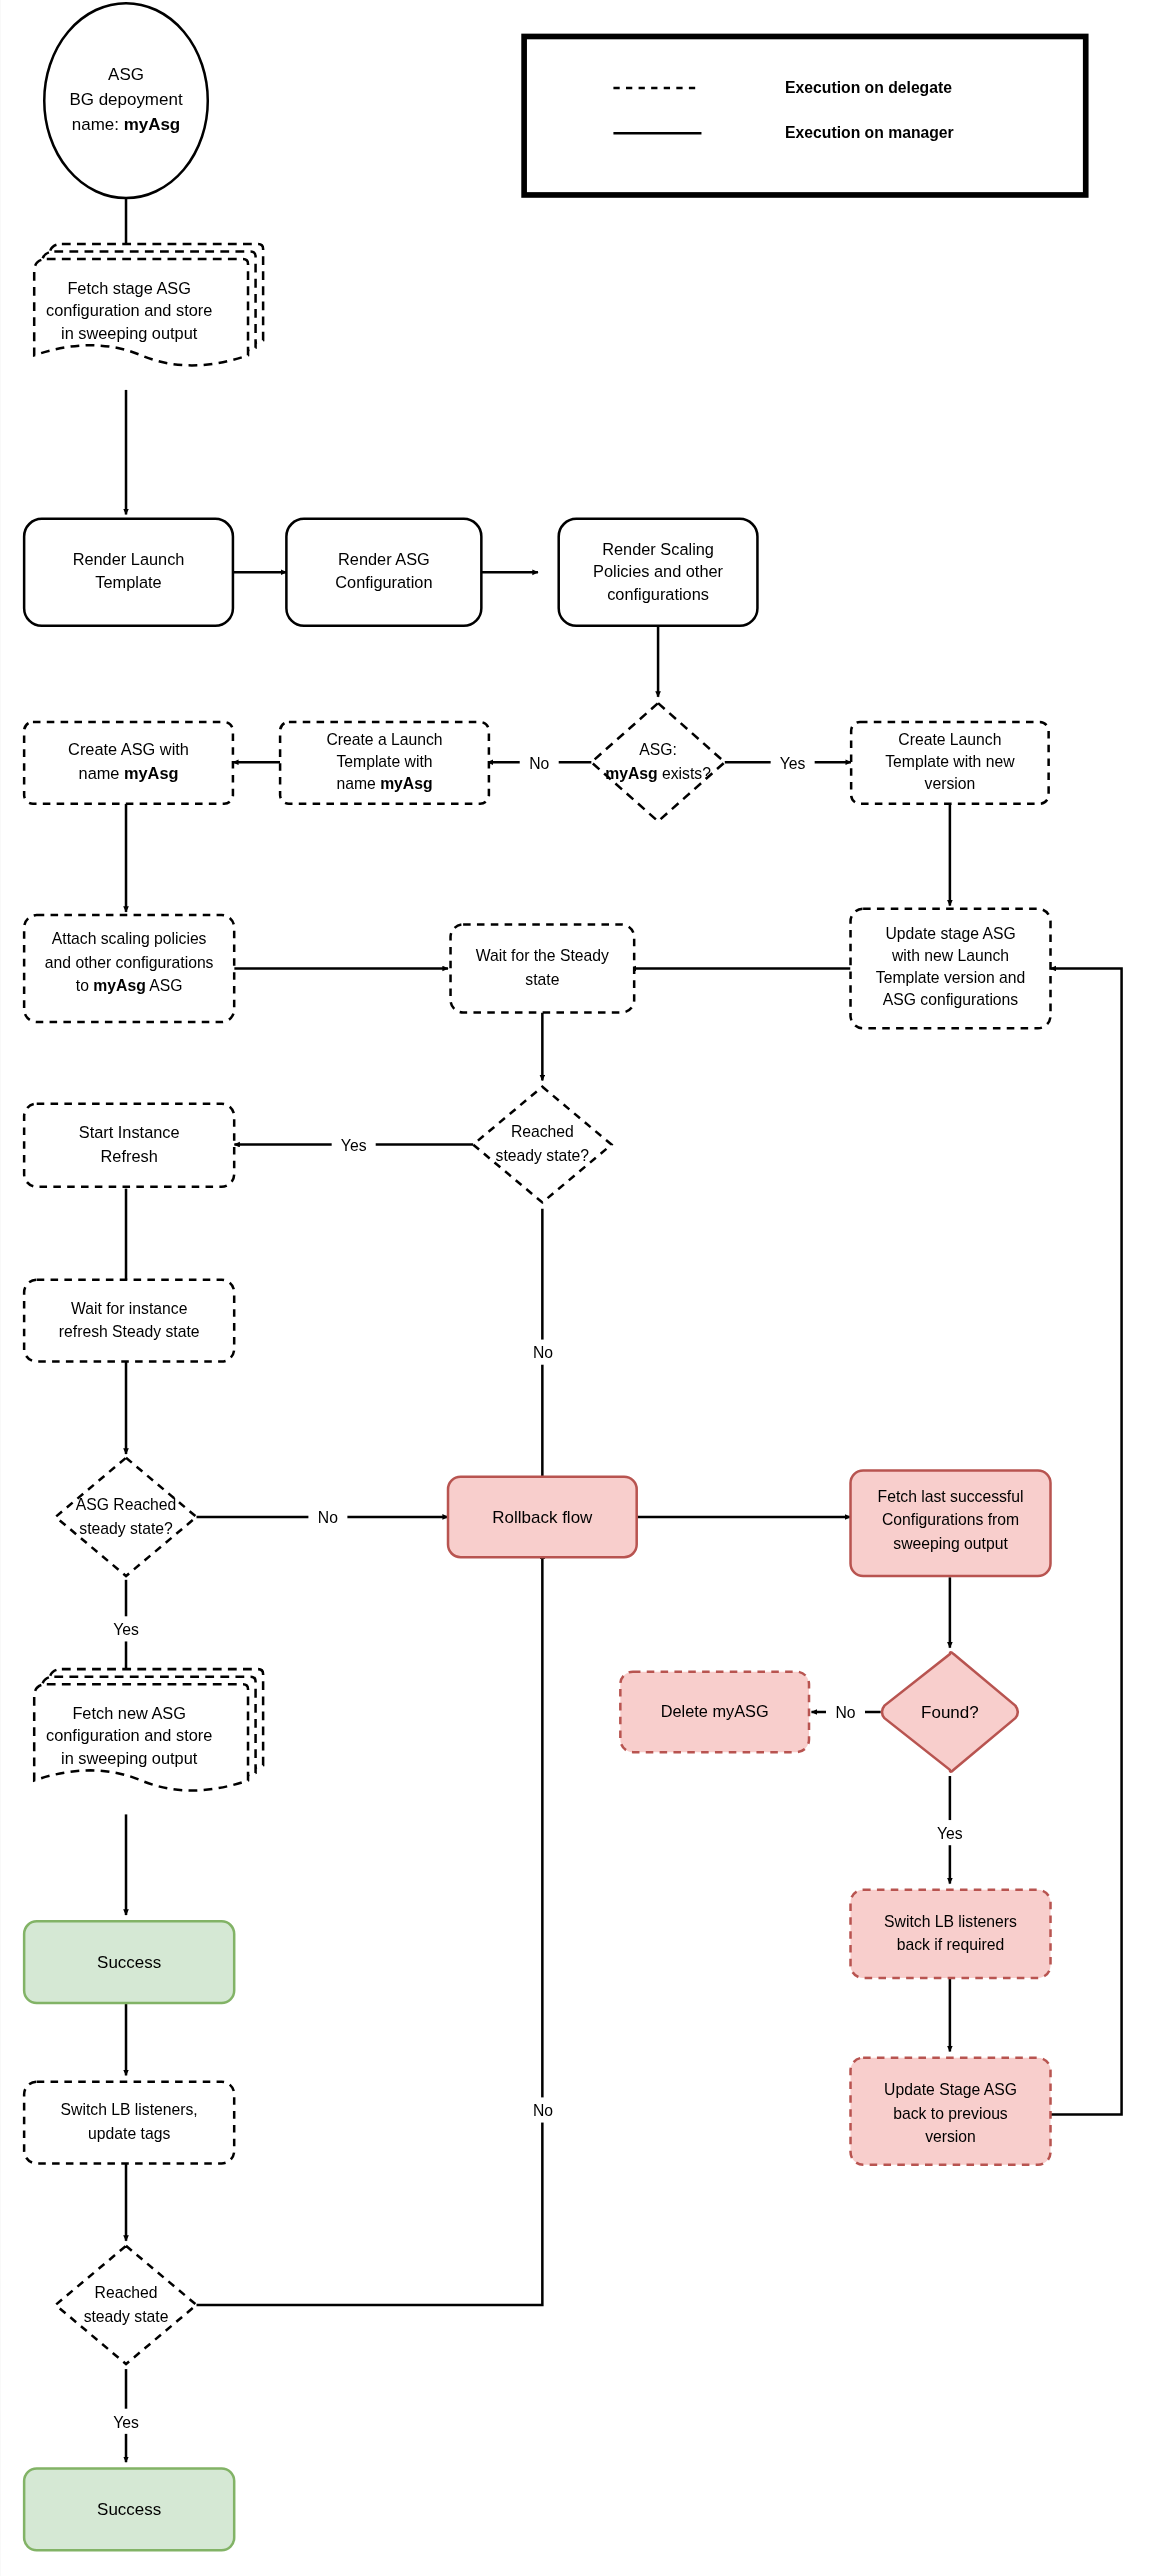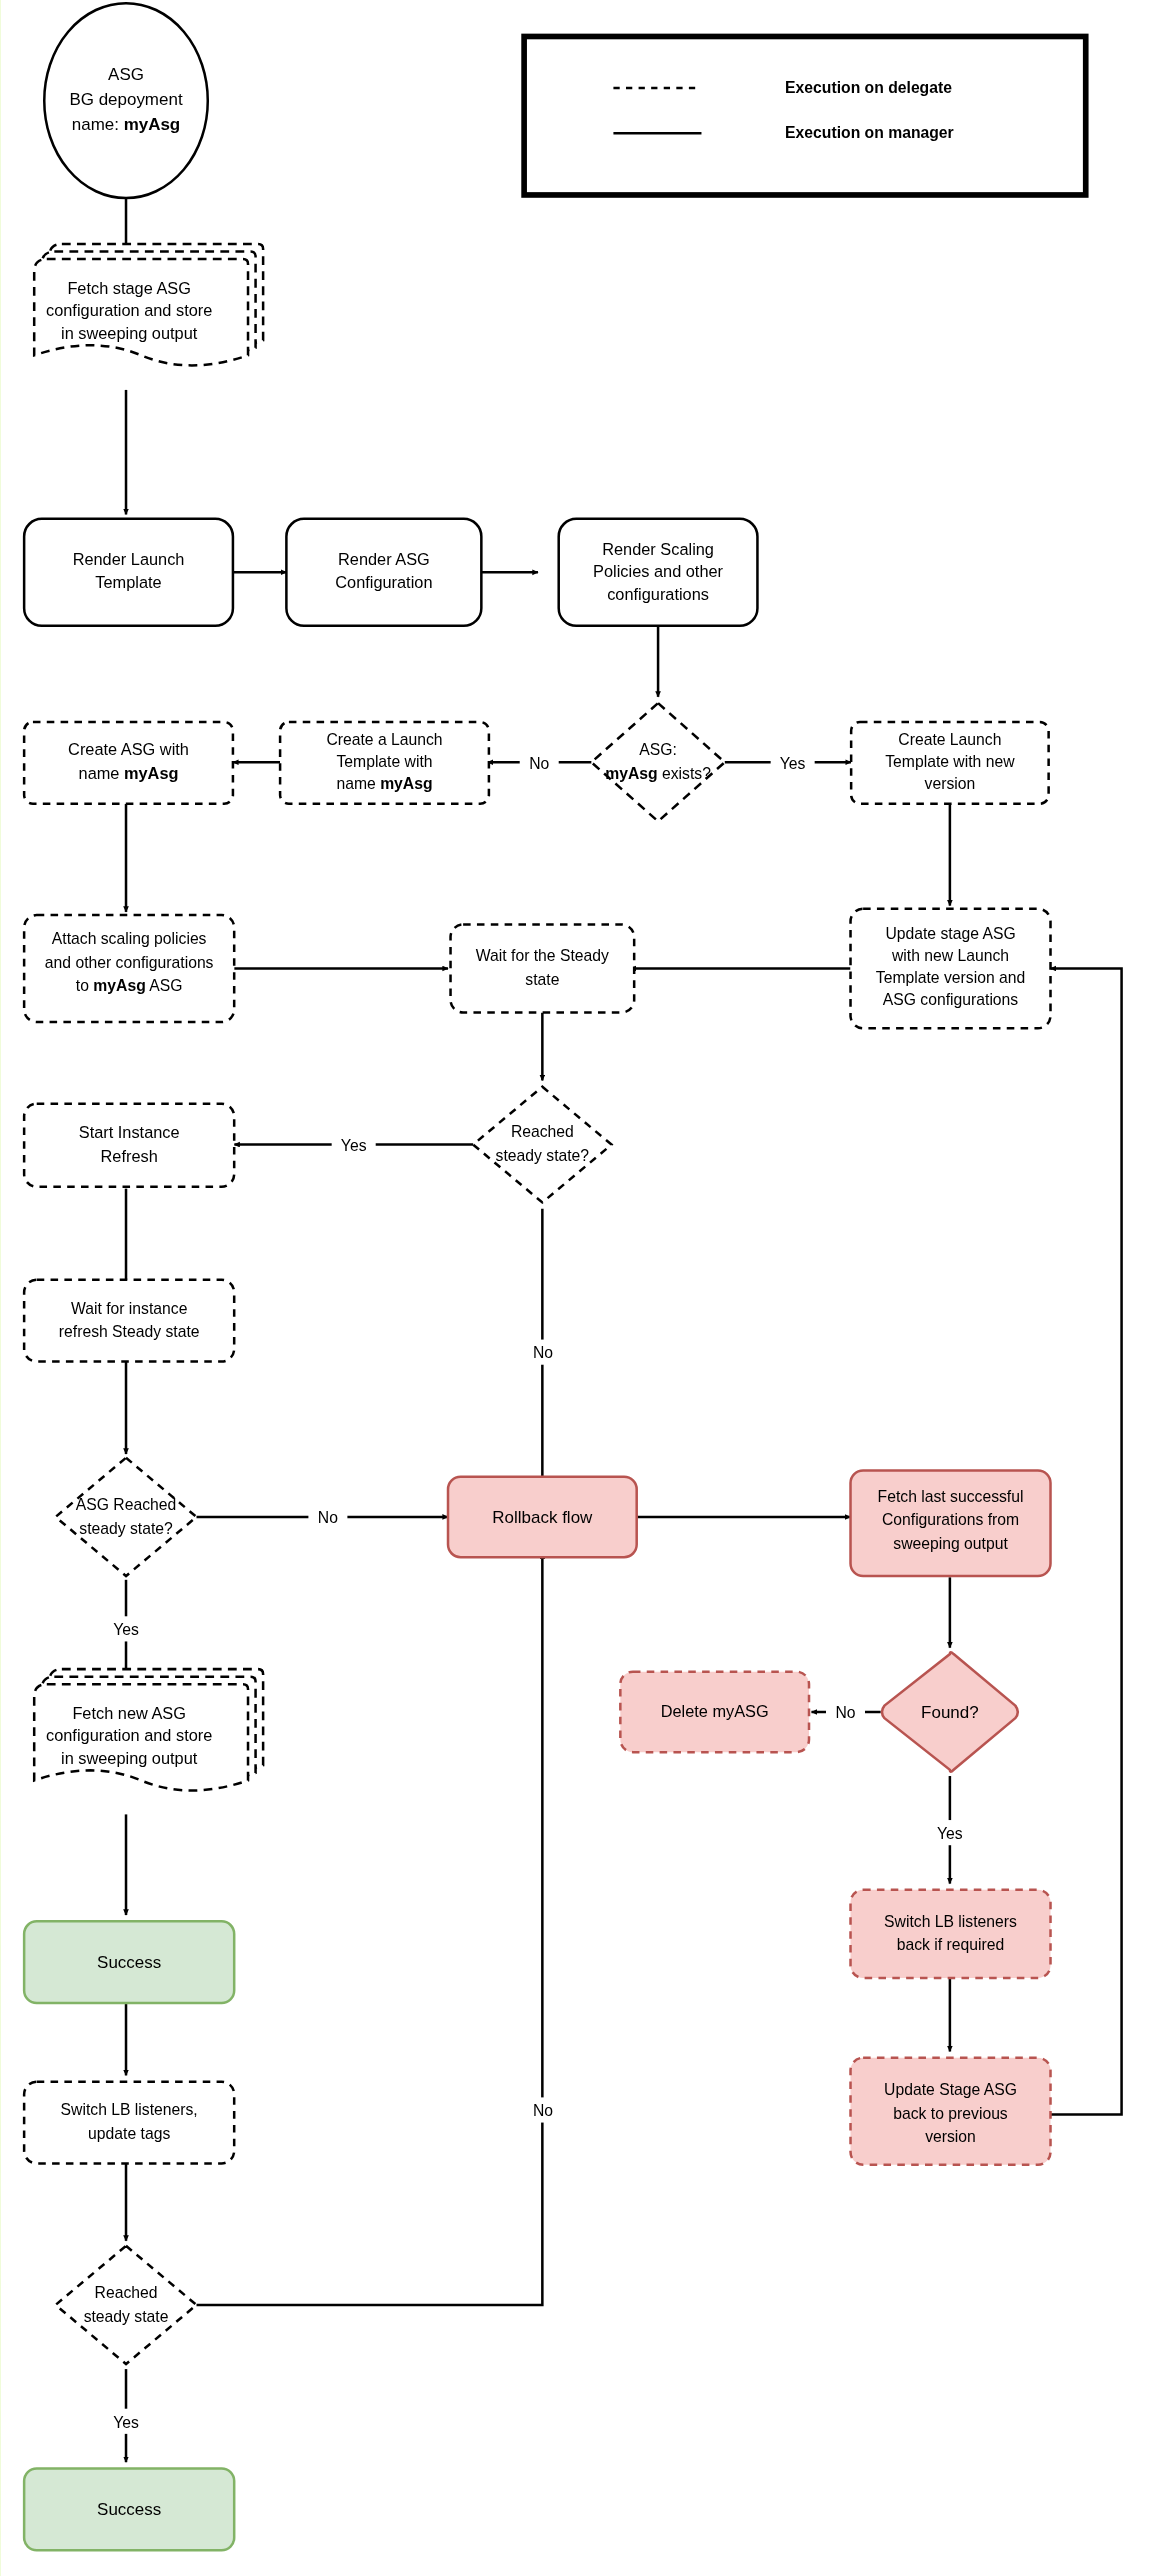--- a/index.html
+++ b/index.html
@@ -1,17 +1,17 @@
 <!DOCTYPE html>
 <html style="font-size:10px"><head>
 <meta charset="utf-8">
 <style>
   html,body{margin:0;padding:0;background:#ffffff;}
   body{font-family:"Liberation Sans", sans-serif;}
-  #stage{position:relative;width:1152px;height:2576px;background:#bef264;overflow:hidden;}
+  #stage{position:relative;width:1152px;height:2576px;background:#e5e5e5;overflow:hidden;}
   svg{display:block;}
   .nodetext{font-family:"Liberation Sans", sans-serif;fill:#000000;text-anchor:middle;dominant-baseline:middle;}
   .lbl{font-family:"Liberation Sans", sans-serif;fill:#000000;text-anchor:middle;font-size:25px;}
   .legend-text{font-family:"Liberation Sans", sans-serif;fill:#000000;font-size:25px;font-weight:bold;}
 </style>
 </head>
 <body>
 
 <div id="stage">
 <svg width="1152" height="2576" viewBox="0 0 1831 4096" xmlns="http://www.w3.org/2000/svg">

